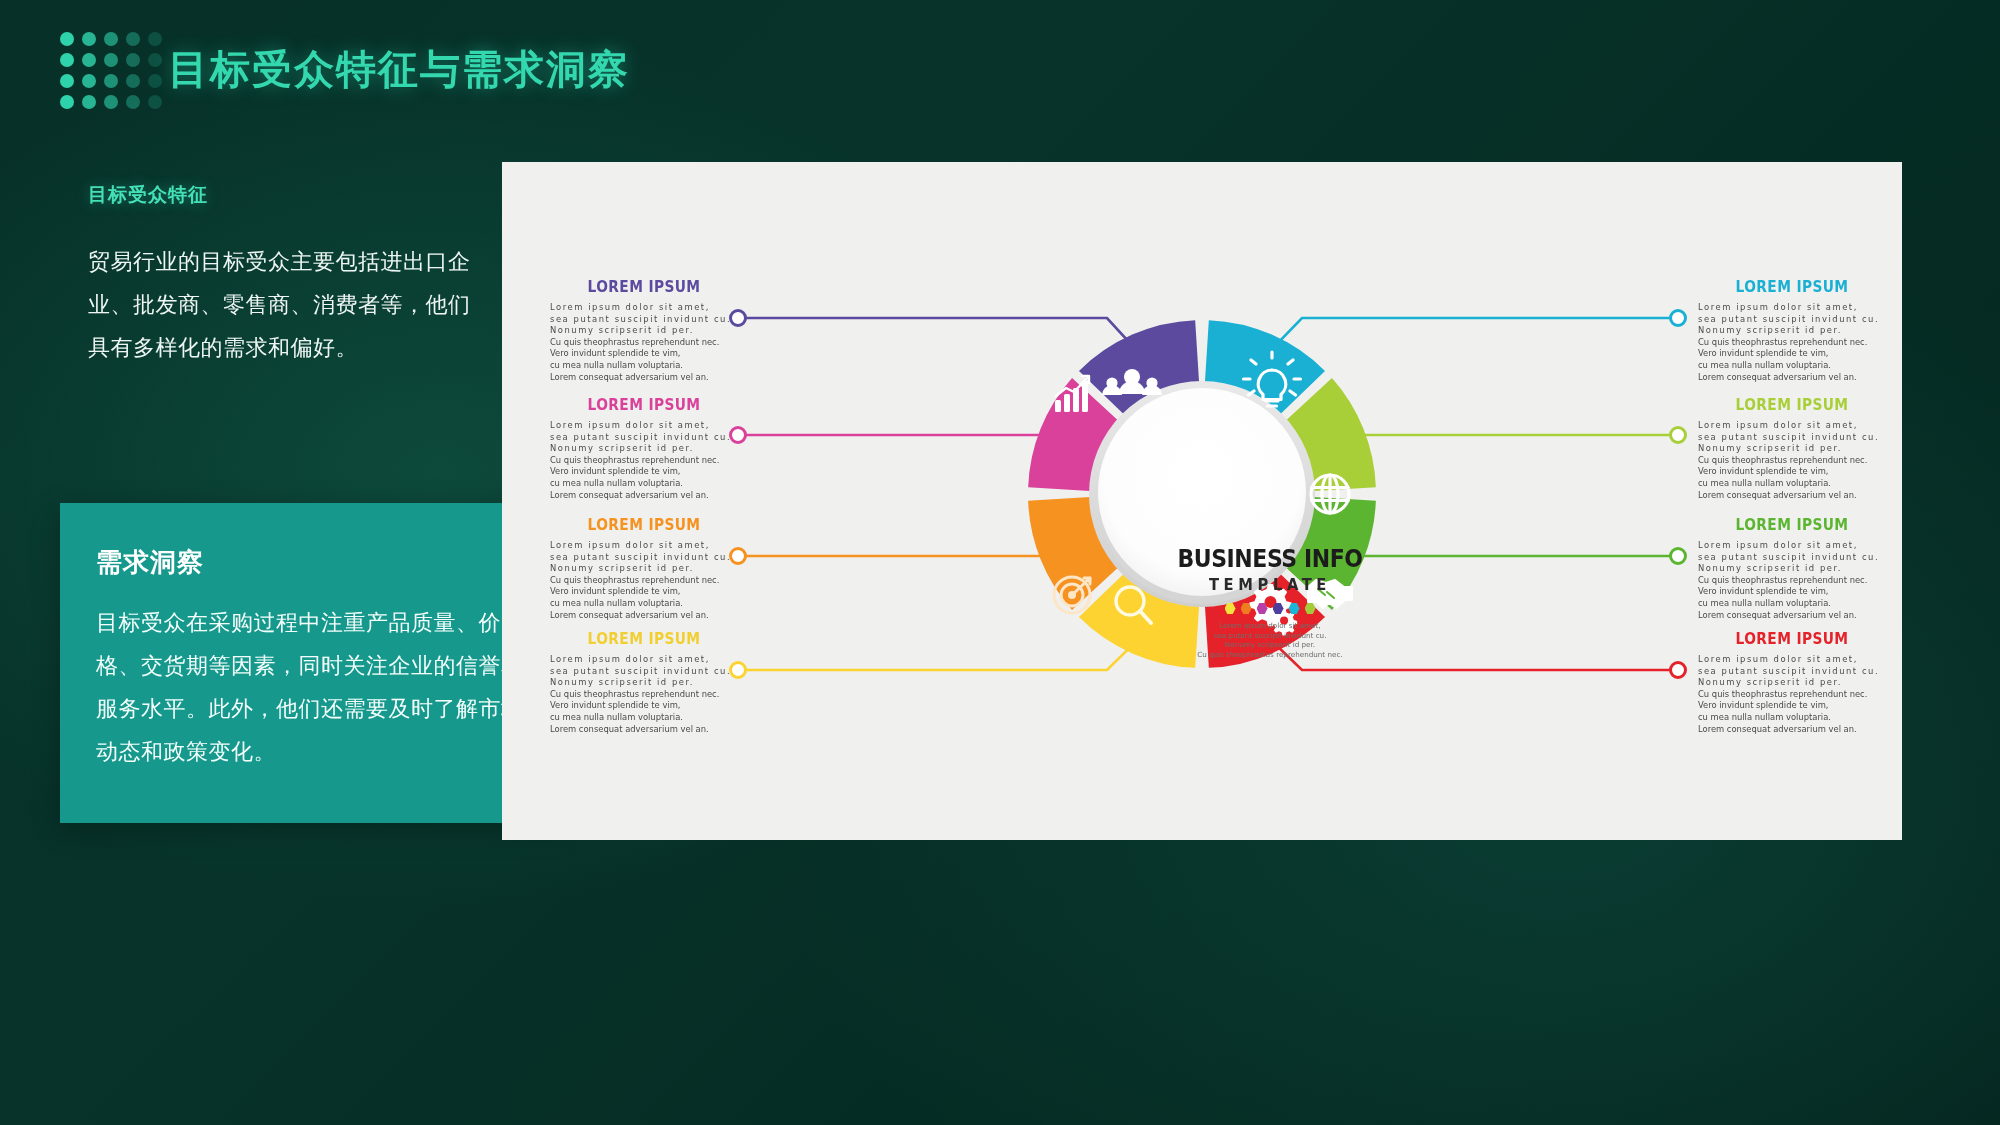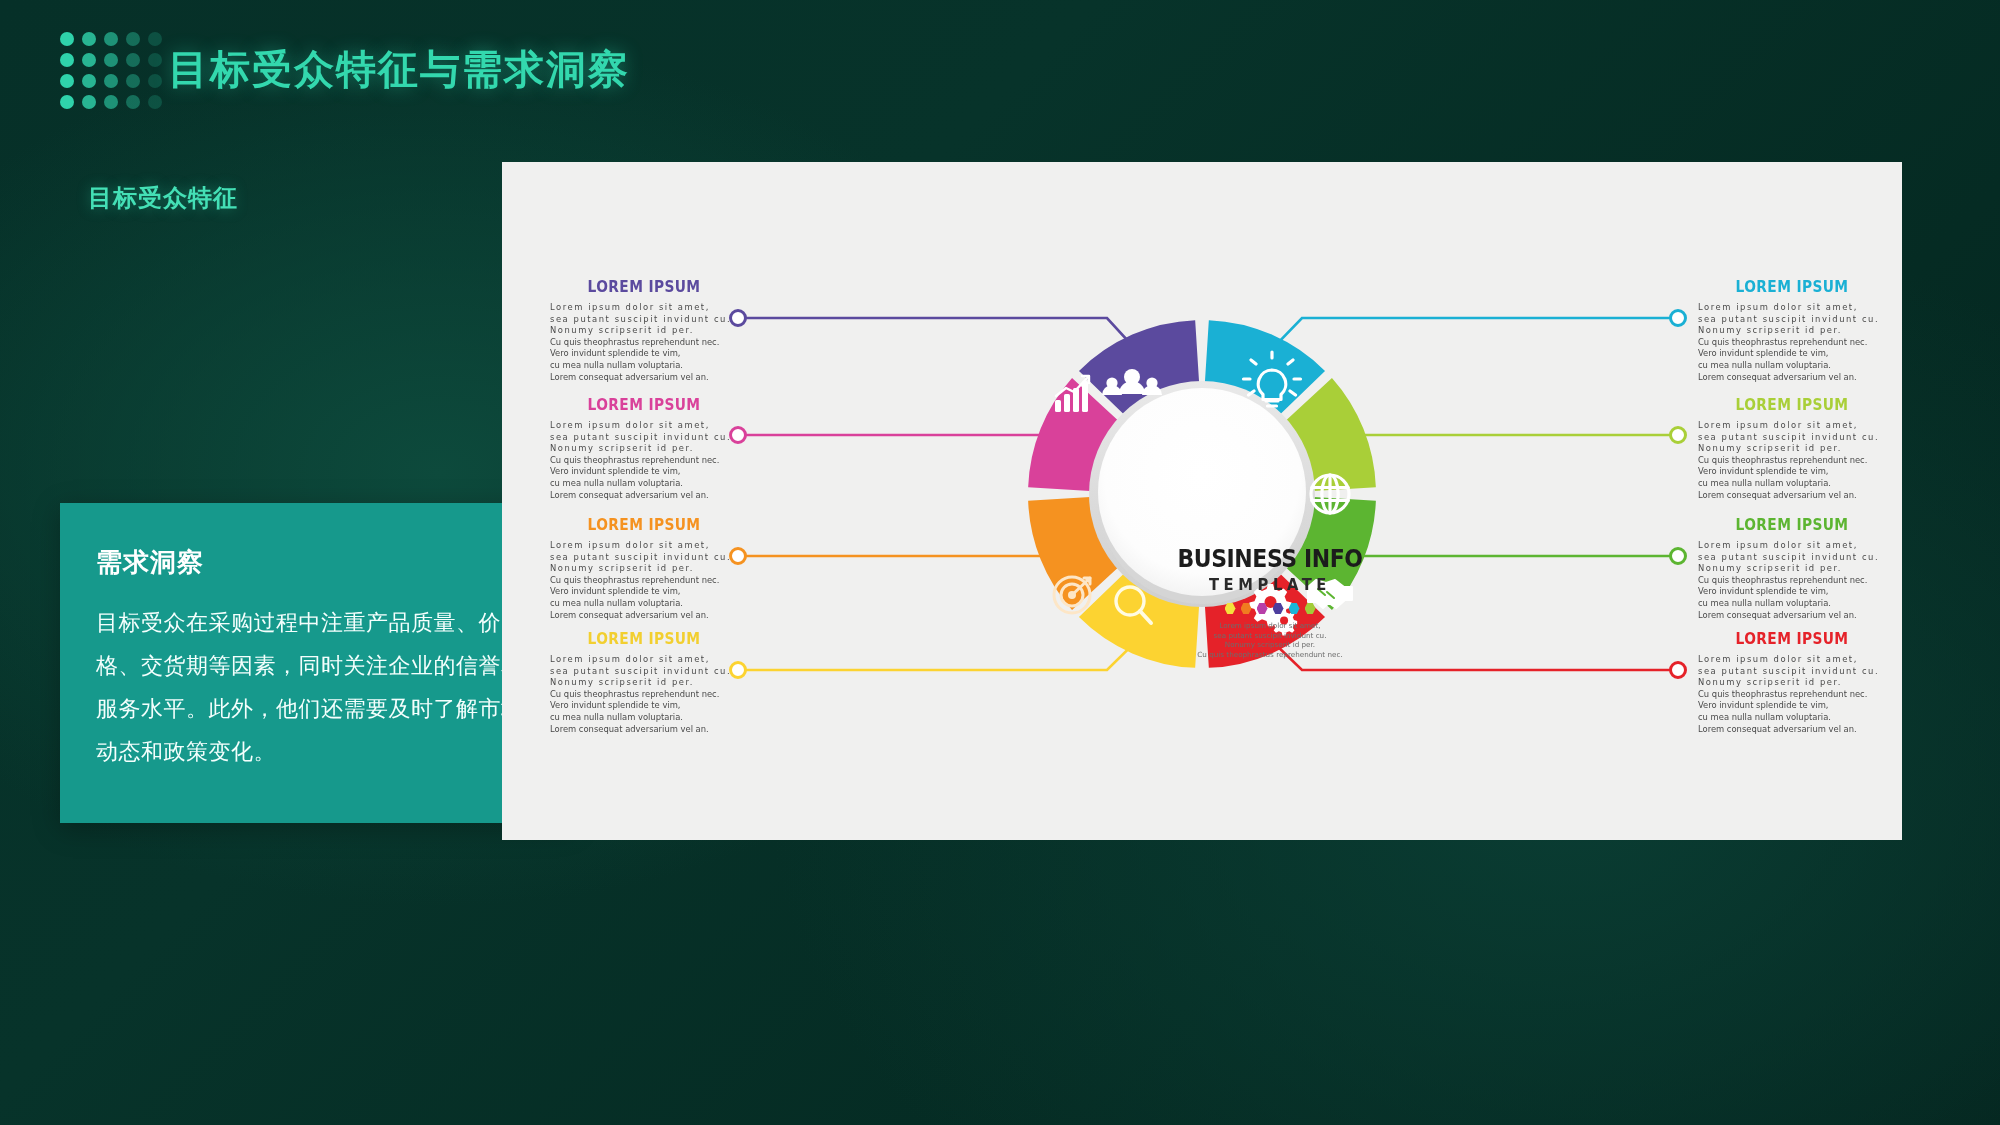--- a/index.html
+++ b/index.html
@@ -31,21 +31,21 @@
     font-family:"DejaVu Serif","Liberation Serif",serif;
     font-size:40px;font-weight:700;letter-spacing:2px;
     color:#33d8ae;
     text-shadow:0 0 18px rgba(45,210,170,.45);
     white-space:nowrap;
   }
   
   #block-one{position:absolute;left:88px;top:182px;width:400px;}
   #block-one .h{
     font-family:Liberation Serif, serif;
-    font-size:24px;font-weight:700;color:#44e0b6;letter-spacing:1px;
+    font-size:19px;font-weight:700;color:#44e0b6;letter-spacing:1px;
     text-shadow:0 0 14px rgba(45,210,170,.4);
   }
   #block-one .p{
     margin-top:32px;font-size:22px;line-height:43px;color:#eef6f3;letter-spacing:.5px;
     font-family:"DejaVu Serif","Liberation Serif",serif;
   }
   #block-two{
     position:absolute;left:60px;top:487px;width:512px;height:320px;
     background:#16998c;
     box-shadow:0 6px 26px rgba(0,0,0,.28);
@@ -132,20 +132,21 @@
     <i class="c1"></i>
       <i class="c2"></i>
       <i class="c3"></i>
       <i class="c4"></i>
       <i class="c5"></i>
   </div>
   <div id="page-title">目标受众特征与需求洞察</div>
 
   <div id="block-one">
     <div class="h">目标受众特征</div>
+    <div class="p">贸易行业的目标受众主要包括进出口企业、批发商、零售商、消费者等，他们具有多样化的需求和偏好。</div>
   </div>
 
   <div id="block-two">
     <div class="h">需求洞察</div>
     <div class="p">目标受众在采购过程中注重产品质量、价格、交货期等因素，同时关注企业的信誉和服务水平。此外，他们还需要及时了解市场动态和政策变化。</div>
   </div>
 
   <div id="panel">
     <div id="panel-inner">
 

